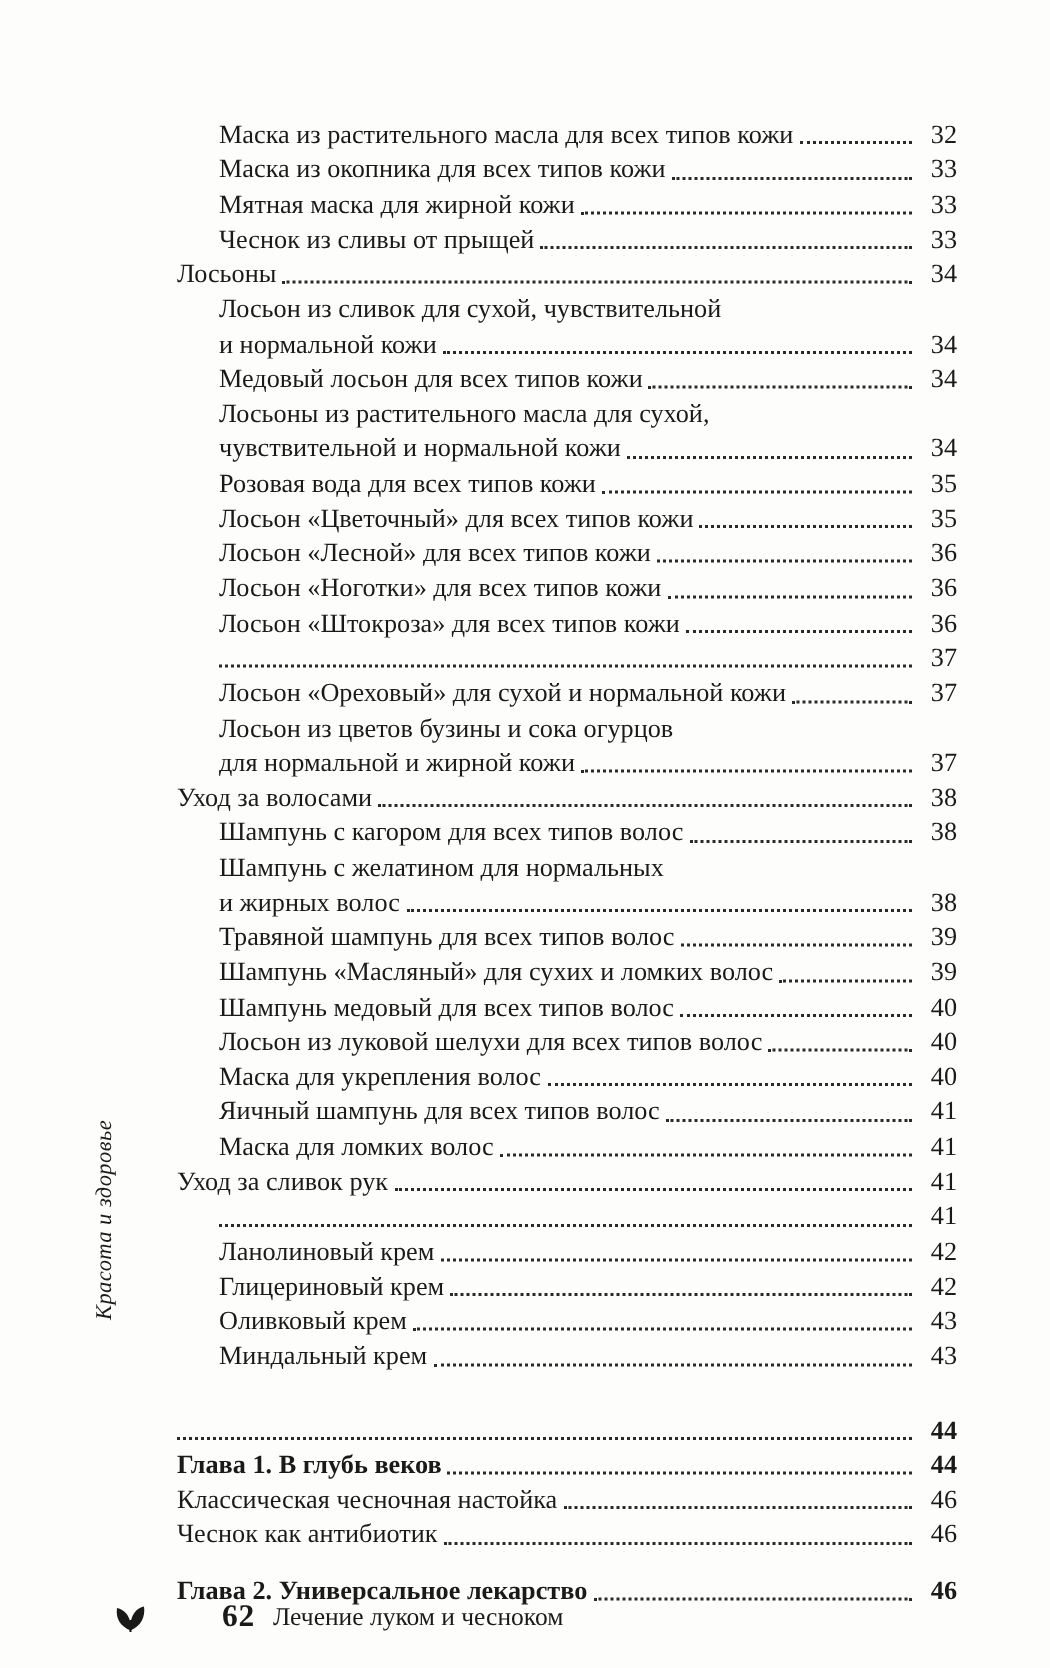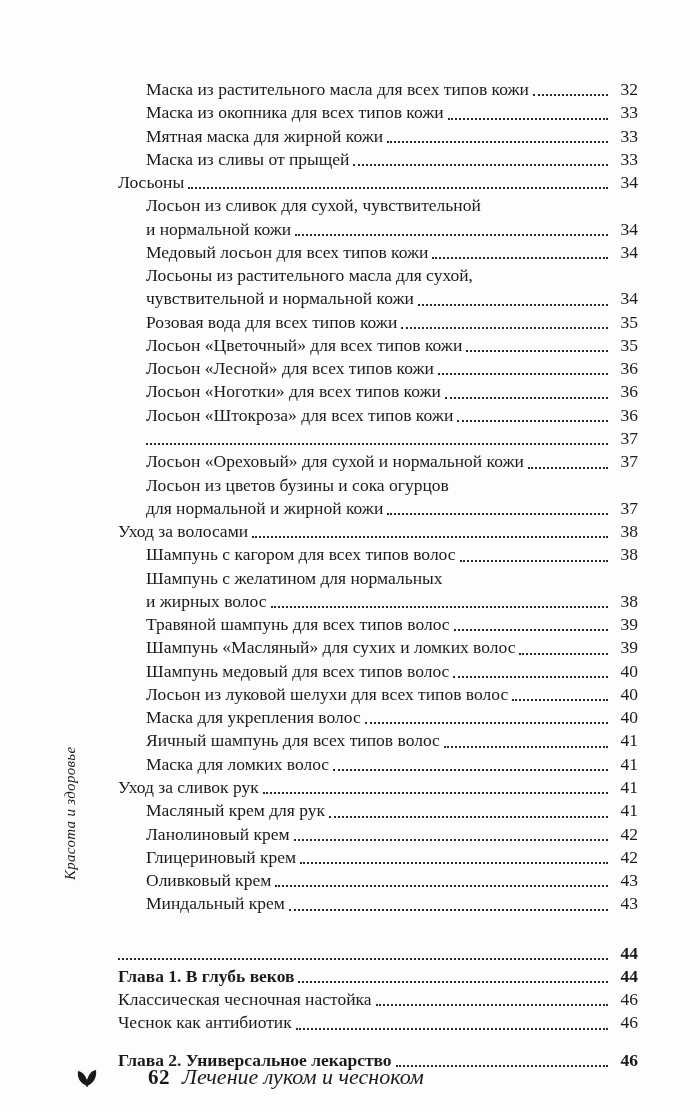--- a/index.html
+++ b/index.html
@@ -92,22 +92,21 @@
   }
   .footer .pagenum {
     font-family: "Liberation Serif", serif;
     font-weight: bold;
     font-size: 21px;
     letter-spacing: 0.5px;
     margin-left: 36px;
   }
   .footer .booktitle {
     font-family: "Liberation Serif", serif;
-    font-style: italic;
-    font-size: 22px;
+    font-size: 17px;
   }
 </style>
 </head>
 <body>
 
 <div class="page">
 
   <div class="side-title">Красота и здоровье</div>
 
   <div class="toc" id="toc-list">
@@ -120,21 +119,21 @@
         <span class="txt">Маска из окопника для всех типов кожи</span>
         <span class="dots"></span>
         <span class="pg">33</span>
       </div>
       <div class="entry lvl1">
         <span class="txt">Мятная маска для жирной кожи</span>
         <span class="dots"></span>
         <span class="pg">33</span>
       </div>
       <div class="entry lvl1">
-        <span class="txt">Маска из сливы от прыщей</span>
+        <span class="txt">Чеснок из сливы от прыщей</span>
         <span class="dots"></span>
         <span class="pg">33</span>
       </div>
       <div class="entry lvl0">
         <span class="txt">Лосьоны</span>
         <span class="dots"></span>
         <span class="pg">34</span>
       </div>
       <div class="entry lvl1 cont">
         <span class="txt">Лосьон из сливок для сухой, чувствительной</span>
@@ -251,21 +250,20 @@
         <span class="txt">Маска для ломких волос</span>
         <span class="dots"></span>
         <span class="pg">41</span>
       </div>
       <div class="entry lvl0">
         <span class="txt">Уход за сливок рук</span>
         <span class="dots"></span>
         <span class="pg">41</span>
       </div>
       <div class="entry lvl1">
-        <span class="txt">Масляный крем для рук</span>
         <span class="dots"></span>
         <span class="pg">41</span>
       </div>
       <div class="entry lvl1">
         <span class="txt">Ланолиновый крем</span>
         <span class="dots"></span>
         <span class="pg">42</span>
       </div>
       <div class="entry lvl1">
         <span class="txt">Глицериновый крем</span>

